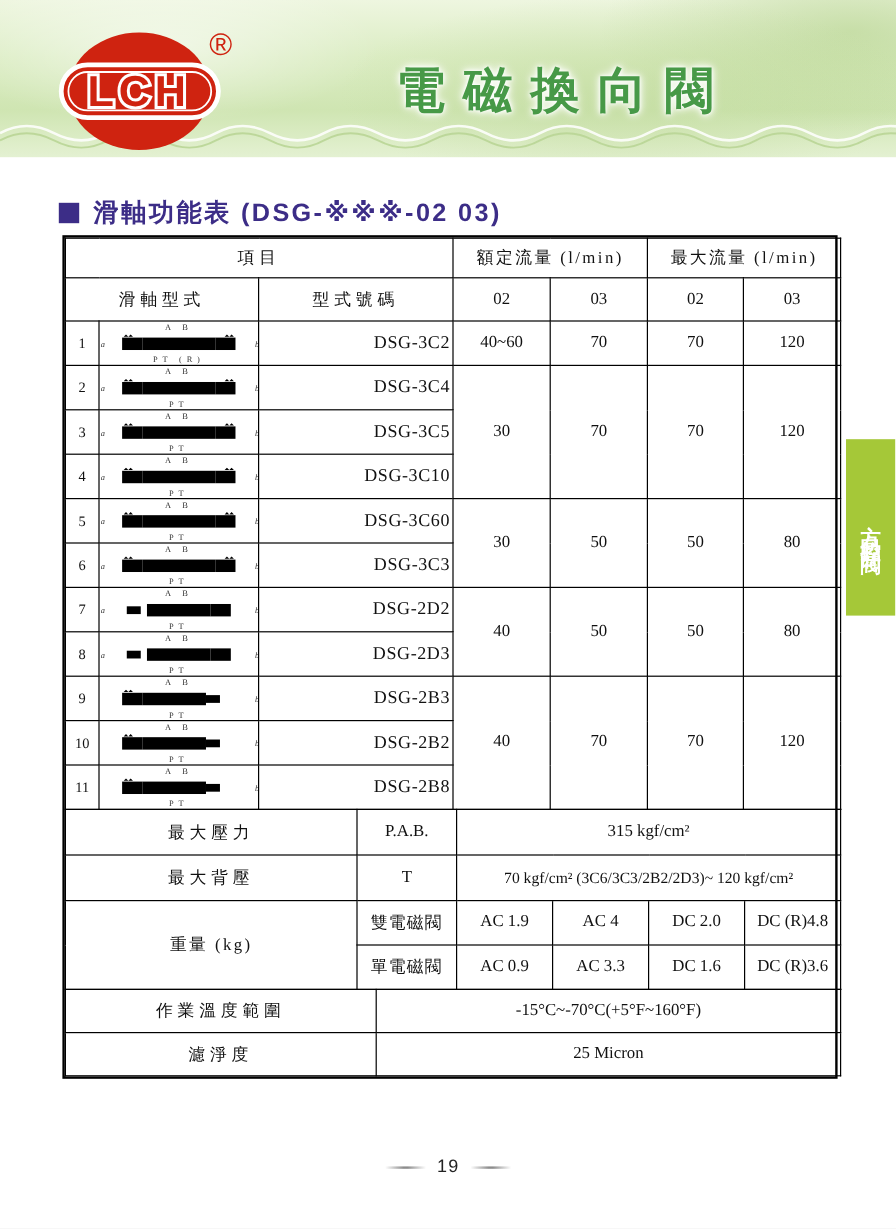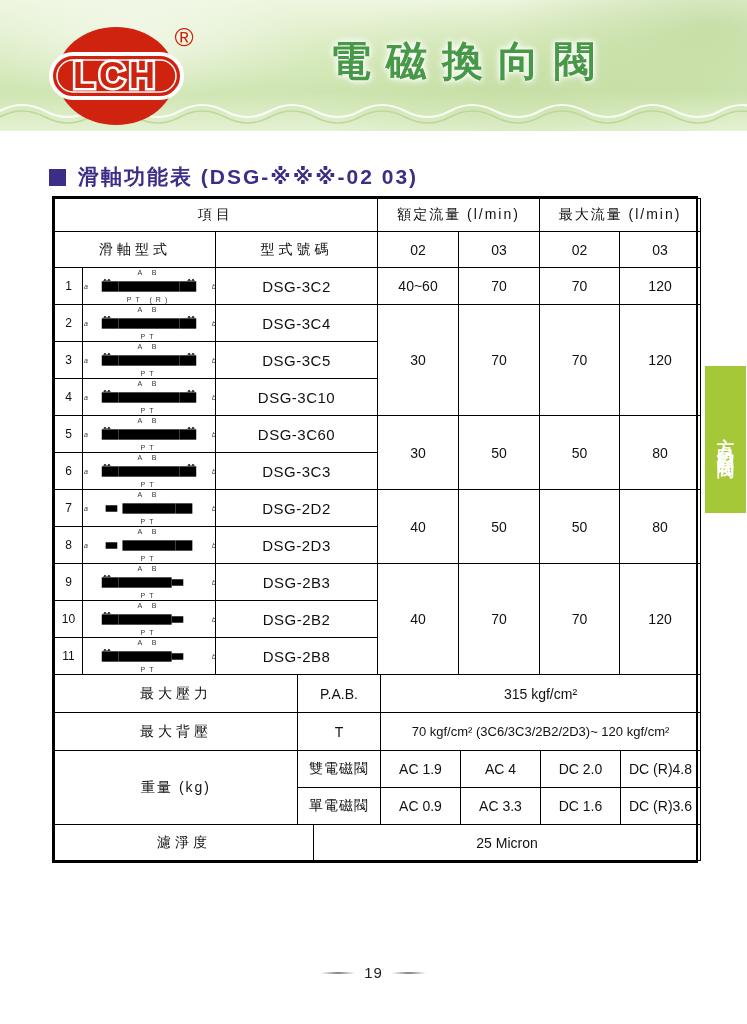--- a/index.html
+++ b/index.html
@@ -16,39 +16,39 @@
   
   .band{position:absolute;left:0;top:0;width:747px;height:131px;
     background:
       radial-gradient(ellipse 260px 90px at 18% 30%, rgba(255,255,255,.55), rgba(255,255,255,0) 70%),
       radial-gradient(ellipse 320px 110px at 70% 60%, rgba(186,214,146,.45), rgba(255,255,255,0) 75%),
       radial-gradient(ellipse 300px 120px at 95% 20%, rgba(171,204,128,.5), rgba(255,255,255,0) 70%),
       linear-gradient(180deg,#eef6e0 0%,#dcedc4 35%,#cfe5b2 70%,#e4f1d2 100%);
   }
   .band-waves{position:absolute;left:0;bottom:0;width:747px;height:40px;}
   .logo{position:absolute;left:46px;top:18px;width:156px;height:108px;}
-  .title{position:absolute;left:250px;top:34px;width:440px;text-align:center;
+  .title{position:absolute;left:250px;top:48px;width:440px;text-align:center;
     font-size:41px;font-weight:bold;letter-spacing:15px;color:var(--title-green);
     text-shadow:0 0 3px #fff,0 0 6px #fff,0 0 9px #fff;white-space:nowrap;}
 
   
   .sec{position:absolute;left:49px;top:150px;display:flex;align-items:center;margin-top:13px;}
   .sec-bullet{width:17px;height:17px;background:var(--heading-purple);margin-right:12px;flex:none;}
   .sec-title{font-size:21px;font-weight:600;letter-spacing:2px;color:var(--heading-purple);white-space:nowrap;}
 
   
   .tablewrap{position:absolute;left:52px;top:196px;width:646px;border:2px solid #000;background:#fff;}
-  table{border-collapse:collapse;table-layout:fixed;width:100%;}
+  table{border-collapse:collapse;table-layout:fixed;width:100%;font-family:Liberation Serif, serif;}
   table+table{margin-top:-1px;}
   td{border:1px solid #000;text-align:center;vertical-align:middle;
      font-size:14px;color:#111;padding:0 2px;overflow:hidden;}
   .cjk{letter-spacing:4px;}
   .h33{height:33px;} .h36{height:36px;} .h37{height:37px;} .h38{height:38px;}
   .c-no{font-size:12px;}
-  .c-model{font-size:15px;letter-spacing:.5px;}
+  .c-model{font-size:15px;letter-spacing:.5px;text-align:right;}
   .small-val{font-size:13px;letter-spacing:0;}
 
   
   .spool{position:relative;width:118px;height:35px;margin:0 auto;display:flex;flex-direction:column;justify-content:center;}
   .sp-top,.sp-bot{font-size:7px;line-height:8px;text-align:center;letter-spacing:4px;color:#333;white-space:nowrap;}
   .sp-svg{display:block;width:110px;height:19px;margin:0 auto;}
   .sp-a{position:absolute;left:-6px;top:14px;font-size:7px;color:#333;font-style:italic;}
   .sp-b{position:absolute;right:-8px;top:14px;font-size:7px;color:#333;font-style:italic;}
 
   
@@ -423,20 +423,24 @@
     </tbody>
       </table>
 
     <table>
       <colgroup>
           <col style="width:259px">
           <col style="width:387px">
         </colgroup>
       <tbody>
       <tr class="h36">
+        <td class="cjk">作業溫度範圍</td>
+        <td>-15°C~-70°C(+5°F~160°F)</td>
+      </tr>
+      <tr class="h36">
         <td class="cjk">濾淨度</td>
         <td>25 Micron</td>
       </tr>
     </tbody>
       </table>
   </div>
 
   <div class="side-tab">方向控制閥</div>
 
   <div class="footer">

